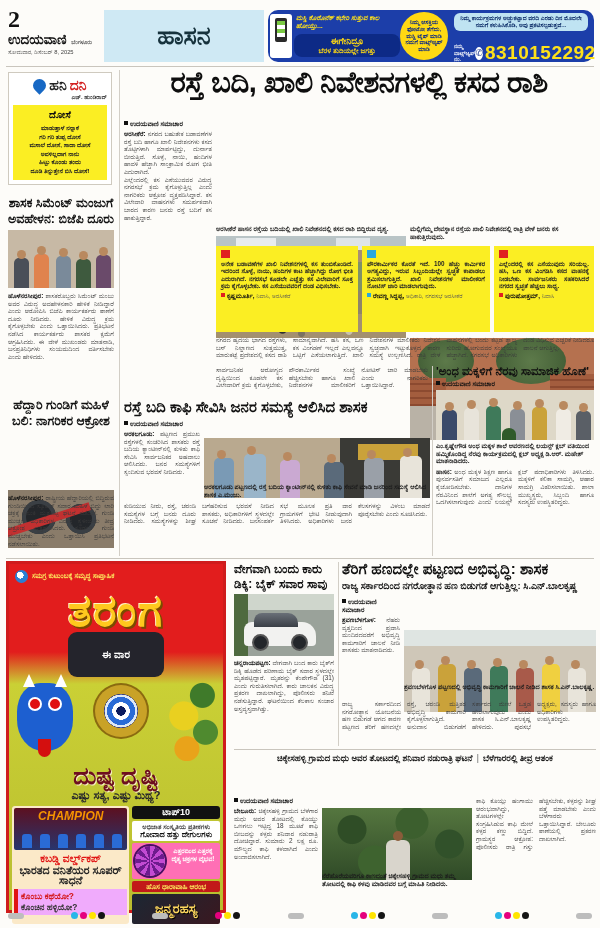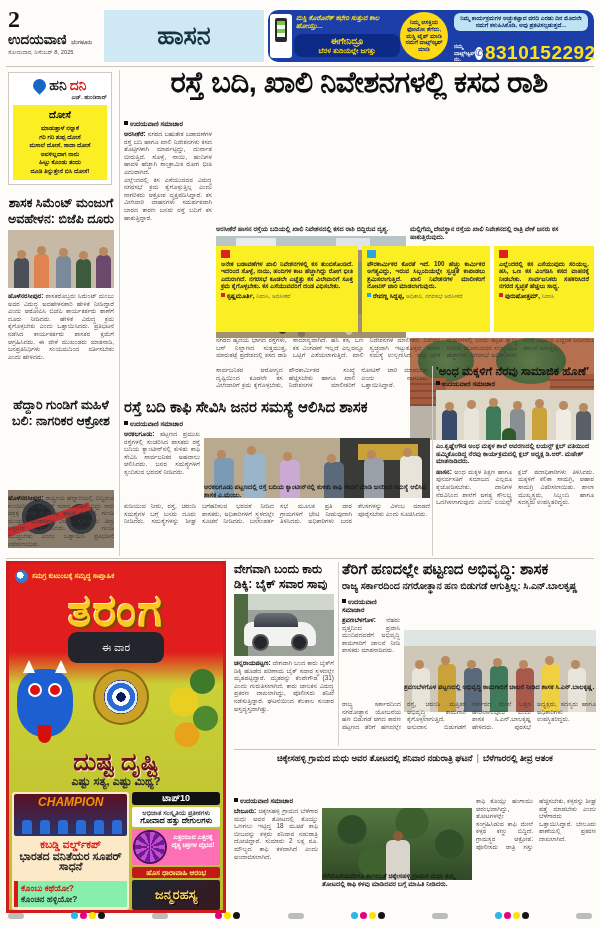--- a/index.html
+++ b/index.html
@@ -55,40 +55,40 @@
   .hani-box{background:#fbee23;margin-top:4px;padding:4px 2px;text-align:center;}
   .hani-title{font-size:10px;font-weight:800;color:#111;margin-bottom:3px;}
   .hani-line{font-size:6.2px;line-height:8.6px;color:#222;font-weight:bold;}
   .h-side{font-size:12.5px;line-height:15.5px;font-weight:800;color:#101010;text-align:center;}
   
   .taranga{border:3px solid #cf1c1c;background:linear-gradient(180deg,#e21d1d 0 88px,#cad035 120px,#b9bd2f 100%);box-sizing:border-box;}
   .tr-band{height:24px;display:flex;align-items:center;gap:4px;padding:0 6px;}
   .tr-logo{width:13px;height:13px;border-radius:50%;background:radial-gradient(circle at 40% 40%,#fff 0 30%,#2a7fd4 31% 100%);}
   .tr-tag{color:#ffe95e;font-size:7px;font-weight:bold;}
   .tr-brand{font-size:44px;font-weight:900;text-align:center;color:#ffc81e;line-height:46px;text-shadow:2px 2px 0 #7a4a00,-1px -1px 0 #fff3c4;letter-spacing:2px;}
-  .tr-week{width:96px;margin:-2px auto 0;background:#24242c;color:#fff;border-radius:9px;font-size:10.5px;font-weight:normal;text-align:center;padding:9px 0;}
+  .tr-week{width:96px;margin:-2px auto 0;background:#24242c;color:#fff;border-radius:9px;font-size:10.5px;font-weight:bold;text-align:center;padding:16px 0;}
   .tr-art{position:relative;height:86px;}
   .mask{position:absolute;left:8px;top:6px;width:56px;height:68px;background:#1d5fd0;border-radius:42% 42% 46% 46%;}
   .mask i{position:absolute;top:14px;width:10px;height:10px;border-radius:50%;background:#e01010;border:2px solid #fff;}
   .mask .tong{position:absolute;left:21px;bottom:-6px;width:13px;height:18px;background:#d40f0f;border-radius:0 0 8px 8px;}
   .horn{position:absolute;top:-9px;width:0;height:0;border-left:6px solid transparent;border-right:6px solid transparent;border-bottom:13px solid #fff;}
   .eye-ring{position:absolute;left:86px;top:8px;width:52px;height:52px;border-radius:50%;background:#c9a227;box-shadow:0 0 0 2px #8a6a10;display:flex;align-items:center;justify-content:center;}
   .eye{width:34px;height:34px;border-radius:50%;background:radial-gradient(circle,#0a1a5e 0 19%,#ffffff 20% 36%,#2a6bd6 37% 58%,#dfe9f5 59% 68%,#1a2a8a 69% 100%);}
   .veg{position:absolute;right:2px;top:2px;width:62px;height:82px;background:radial-gradient(circle at 70% 20%,#3f7a2a 0 12px,transparent 13px),radial-gradient(circle at 40% 45%,#e9d020 0 14px,transparent 15px),radial-gradient(circle at 75% 65%,#4f8a2f 0 12px,transparent 13px),radial-gradient(circle at 45% 85%,#e9a31a 0 12px,transparent 13px);}
   .tr-t1{color:#fff;font-size:11px;font-weight:800;text-align:center;text-shadow:1px 1px 1px #333;}
   .tr-t2{color:#6d0f1e;font-size:24px;line-height:26px;font-weight:900;text-align:center;text-shadow:1px 1px 0 #f5f0c0;}
   .tr-t3{color:#20202a;font-size:11px;font-weight:800;text-align:center;}
   .tr-bottom{display:flex;gap:3px;padding:4px 3px 3px;}
   .tr-left{width:118px;background:#fbe9c8;border-radius:3px;padding:2px;box-sizing:border-box;}
   .team{position:relative;height:42px;background:linear-gradient(#5c1020,#28356e);border-radius:2px;overflow:hidden;}
   .champ{position:absolute;top:1px;left:0;right:0;text-align:center;color:#f59300;font-size:12px;font-weight:900;font-style:italic;}
   .jersey{position:absolute;bottom:2px;width:10px;height:14px;background:#2a6bd6;border-radius:3px 3px 0 0;}
   .kab{color:#e11414;font-size:10.5px;font-weight:900;text-align:center;margin-top:2px;}
   .ind{color:#222;font-size:11px;line-height:10px;font-weight:800;text-align:center;}
-  .qbox{background:#86efac;border-left:4px solid #e11414;margin-top:10px;padding:2px 3px;}
+  .qbox{background:#f0abfc;border-left:4px solid #e11414;margin-top:4px;padding:2px 3px;}
   .q1{color:#d31414;font-size:8.4px;font-weight:800;}
   .q2{color:#333;font-size:8.4px;font-weight:800;}
   .tr-right{width:88px;display:flex;flex-direction:column;gap:2px;}
   .top10{background:#111;color:#fff;border-radius:3px;font-size:9px;font-weight:bold;text-align:center;padding:1px 0;}
   .t10card{background:#fff;border-radius:2px;padding:2px;text-align:center;}
   .t10a{font-size:6.6px;font-weight:bold;color:#444;line-height:7.5px;}
   .t10b{font-size:7.8px;font-weight:800;color:#111;line-height:8.6px;}
   .wheelcard{position:relative;background:#ff6fb5;border-radius:2px;height:36px;overflow:hidden;}
   .wheel{position:absolute;left:3px;top:3px;width:30px;height:30px;border-radius:50%;background:repeating-conic-gradient(#c24bd2 0 20deg,#6d1b8e 20deg 40deg);box-shadow:0 0 0 2px #4a0f63;}
   .wheeltxt{position:absolute;right:2px;top:4px;width:50px;color:#fff;font-size:6.4px;line-height:7.4px;font-weight:800;text-align:center;}

